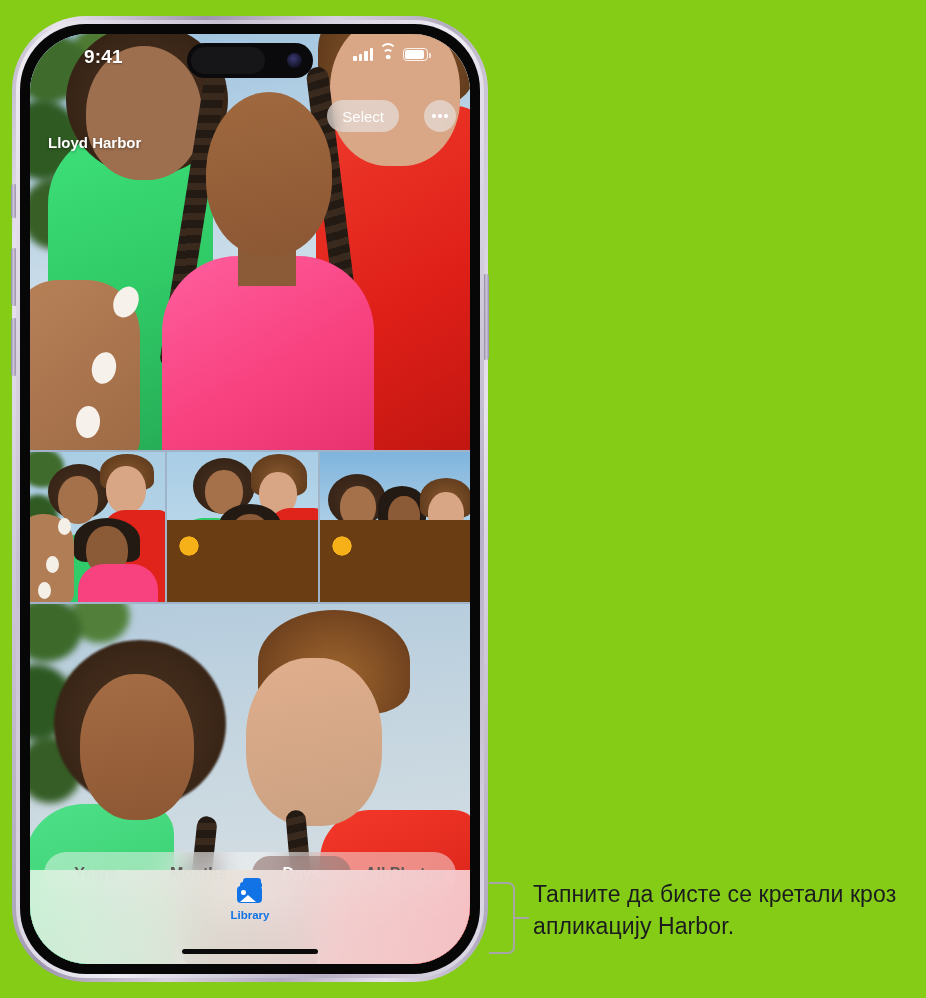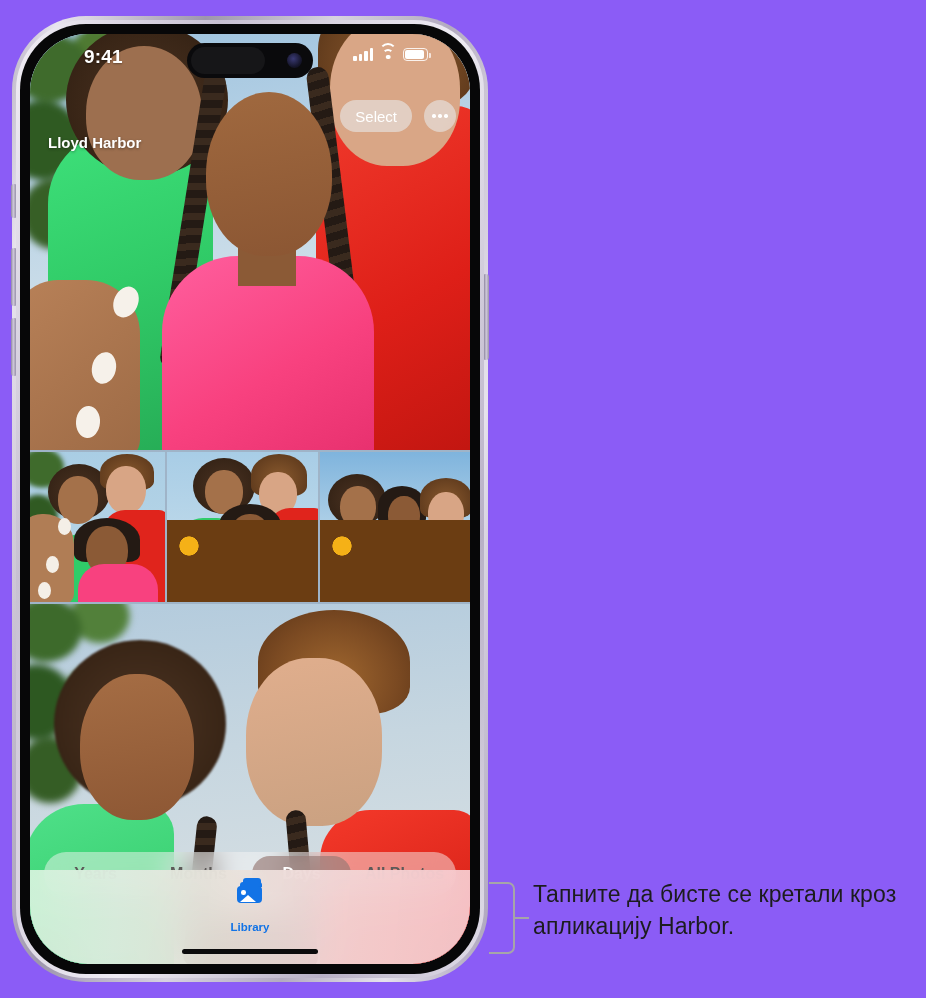--- a/index.html
+++ b/index.html
@@ -10,21 +10,21 @@
     height: 998px;
     overflow: hidden;
     background: #ffffff;
     font-family: "Liberation Sans", "DejaVu Sans", sans-serif;
   }
 
   #root {
     position: relative;
     width: 926px;
     height: 998px;
-    background: #8b5cf6;
+    background: #84cc16;
   }
 
   
   #phone {
     position: absolute;
     left: 12px;
     top: 16px;
     width: 476px;
     height: 966px;
   }
@@ -219,21 +219,21 @@
   .hero-date {
     position: absolute; left: 18px; top: 62px; z-index: 25;
     color: #fff; font-size: 25px; font-weight: bold; letter-spacing: 0.1px;
     text-shadow: 0 1px 3px rgba(0,0,0,.4);
   }
   .hero-place {
     position: absolute; left: 18px; top: 100px; z-index: 25;
     color: #fff; font-size: 15px; font-weight: bold;
     text-shadow: 0 1px 3px rgba(0,0,0,.4);
   }
-  .hero-actions { position: absolute; right: 14px; top: 66px; z-index: 25; display: flex; align-items: center; gap: 12px; }
+  .hero-actions { position: absolute; right: 14px; top: 66px; z-index: 25; display: flex; align-items: center; gap: 25px; }
   .btn-select {
     height: 32px; padding: 0 15px; border-radius: 16px;
     background: rgba(230,230,230,.62);
     color: #fff; font-size: 15px; font-weight: 500;
     display: flex; align-items: center; justify-content: center;
     backdrop-filter: blur(6px);
   }
   .btn-more {
     width: 32px; height: 32px; border-radius: 50%;
     background: rgba(230,230,230,.62);
@@ -333,21 +333,21 @@
     position: absolute; left: 0; bottom: 0; width: 440px; height: 94px; z-index: 45;
     background: linear-gradient(95deg,
         rgba(214,243,221,.93) 0%,
         rgba(226,236,226,.93) 20%,
         rgba(233,228,220,.93) 42%,
         rgba(243,219,219,.93) 66%,
         rgba(247,202,206,.94) 100%);
     backdrop-filter: blur(18px);
     display: flex; align-items: flex-start; padding-top: 8px;
   }
-  .tab { flex: 1; display: flex; flex-direction: column; align-items: center; gap: 17px; }
+  .tab { flex: 1; display: flex; flex-direction: column; align-items: center; gap: 5px; }
   .tab-ico { width: 30px; height: 26px; position: relative; }
   .tab-label { font-size: 11.5px; font-weight: 500; color: #8b8b8e; }
   .tab.active .tab-label { color: #1273e6; font-weight: bold; }
 
   
   .ic-lib-back2 { position:absolute; left: 8px;  top: 0px; width: 18px; height: 5px; background:#1273e6; border-radius: 3px 3px 0 0; }
   .ic-lib-back1 { position:absolute; left: 5px;  top: 4px; width: 22px; height: 5px; background:#1273e6; border-radius: 3px 3px 0 0; }
   .ic-lib-front { position:absolute; left: 2px;  top: 8px; width: 25px; height: 17px; background:#1273e6; border-radius: 4px; }
   .ic-lib-mtn   { position:absolute; left: 5px;  top: 17px; width: 0; height: 0;
                   border-left: 8px solid transparent; border-right: 8px solid transparent; border-bottom: 7px solid #fff; }

